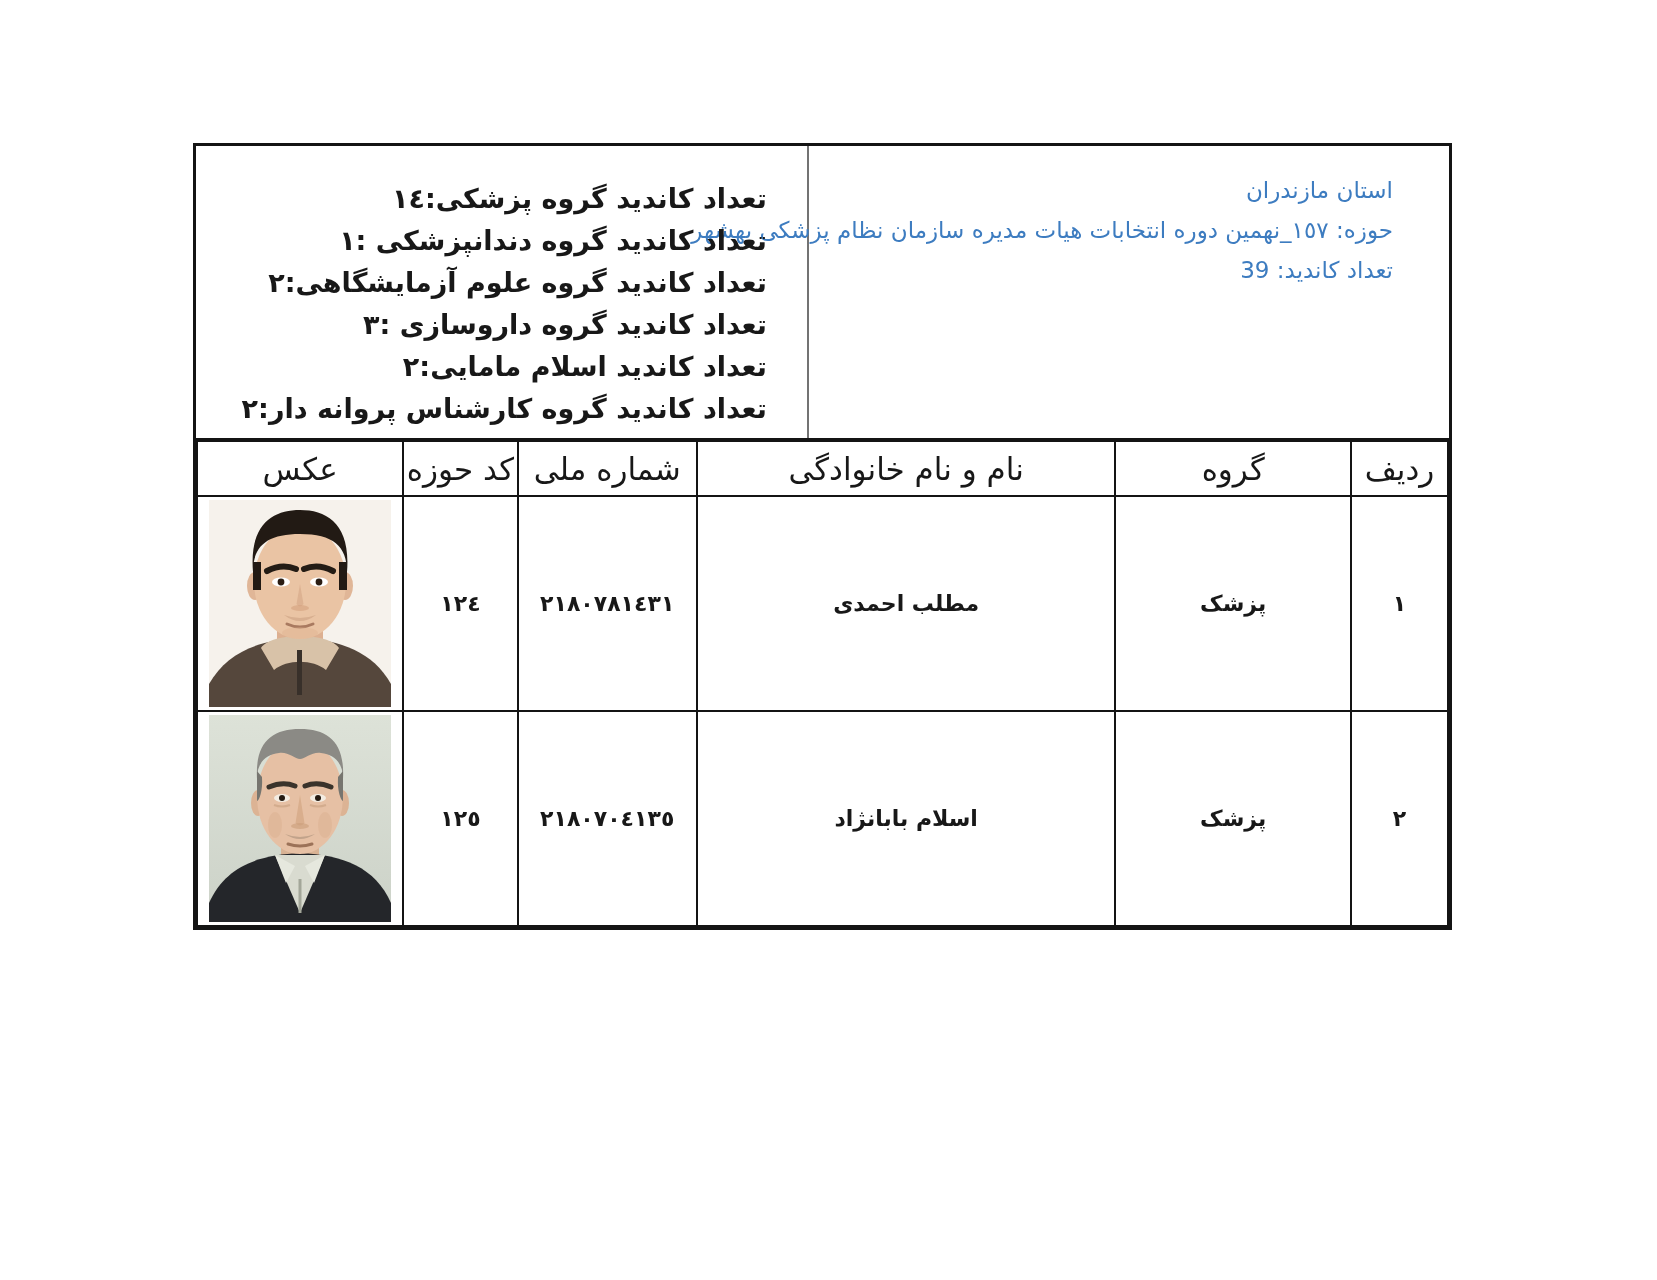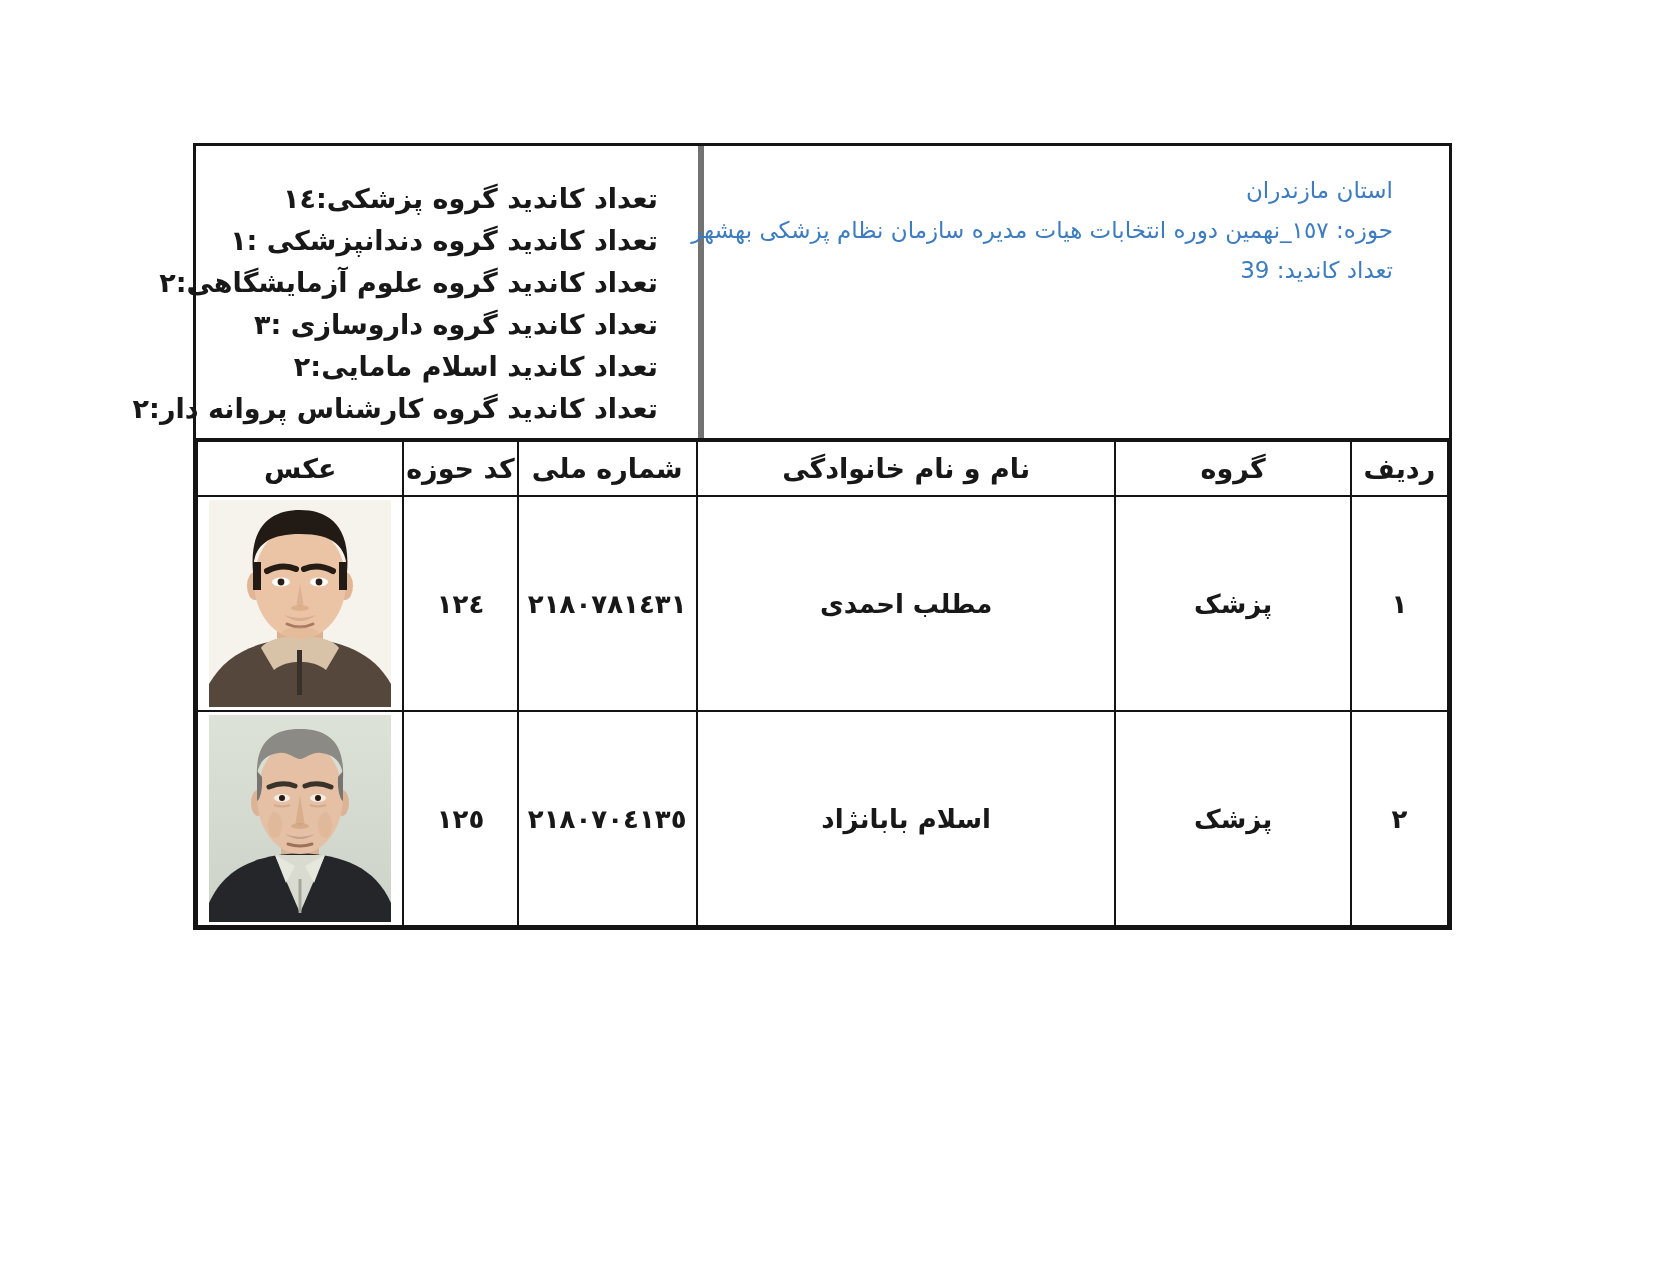--- a/index.html
+++ b/index.html
@@ -10,43 +10,43 @@
   .sheet { position:absolute; inset:0; background:#ffffff; }
 
   .doc {
     position:absolute; left:193px; top:143px; width:1253px;
     border:3px solid #141414; background:#ffffff;
   }
 
   
   .head { display:flex; direction:rtl; height:292px; border-bottom:2px solid #141414; }
   .info-box {
-    width:751px; box-sizing:border-box; border-left:6px solid #737373;
+    width:642px; box-sizing:border-box; border-left:2px solid #737373;
     padding:24px 56px 0 12px; direction:rtl; text-align:right;
     font-size:23px; line-height:40px; font-weight:normal;
   }
   .counts-box {
     flex:1; box-sizing:border-box;
     padding:10px 40px 0 12px; direction:rtl; text-align:right;
     color:#181818; font-weight:bold; font-size:27px; line-height:42px;margin-top:22px;
   }
   .info-line, .count-line { white-space:nowrap; }
 
   
   table.cand {
     width:100%; border-collapse:collapse; direction:rtl; table-layout:fixed;
   }
   table.cand th, table.cand td {
     border:2px solid #141414; text-align:center; vertical-align:middle;
     color:#181818; overflow:hidden;
   }
   table.cand thead tr { height:55px; }
-  table.cand th { font-size:27px; font-weight:bold; }
+  table.cand th { font-size:31px; font-weight:normal; }
   table.cand tbody tr { height:215px; }
-  table.cand td { font-size:26px; font-weight:bold; }
+  table.cand td { font-size:22px; font-weight:bold; }
   td.photo-cell { padding:3px 0; }
   td.photo-cell svg { display:block; margin:0 auto; }
 </style>
 </head>
 <body>
 
 <div class="sheet">
   <div class="doc">
 
     <div class="head">

